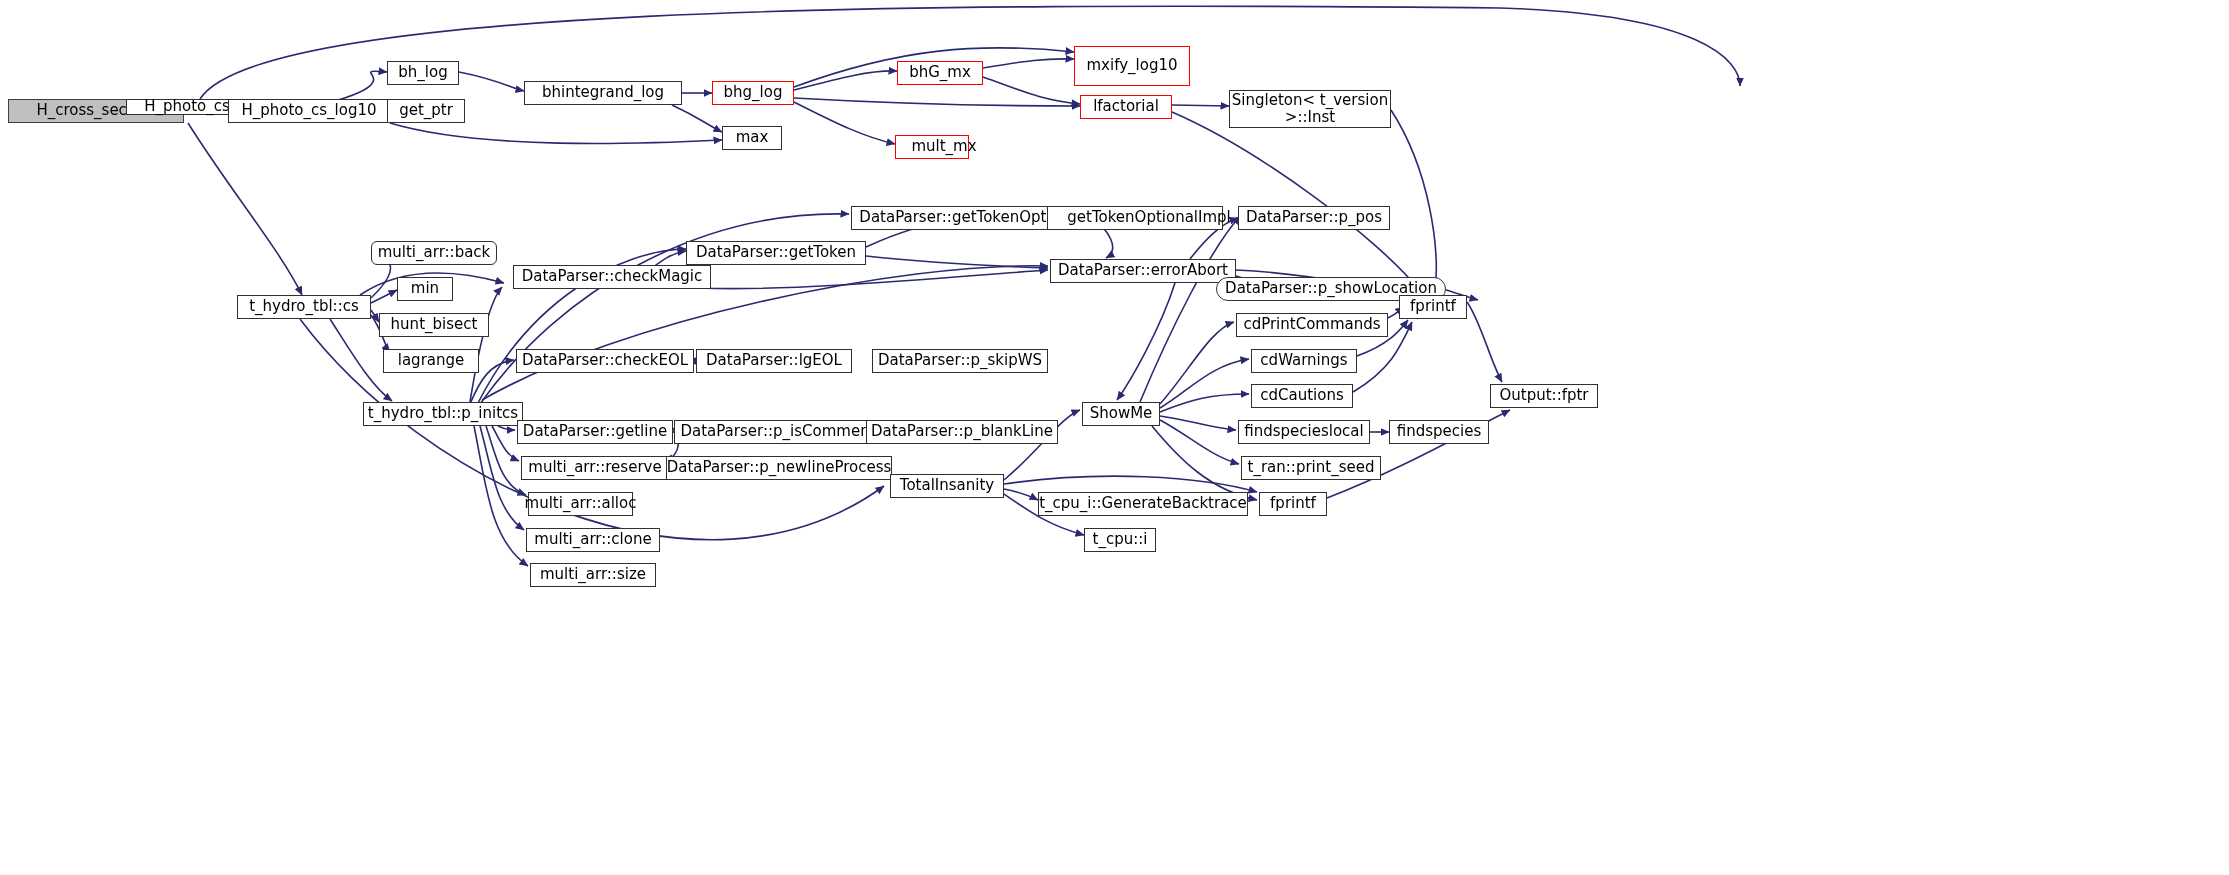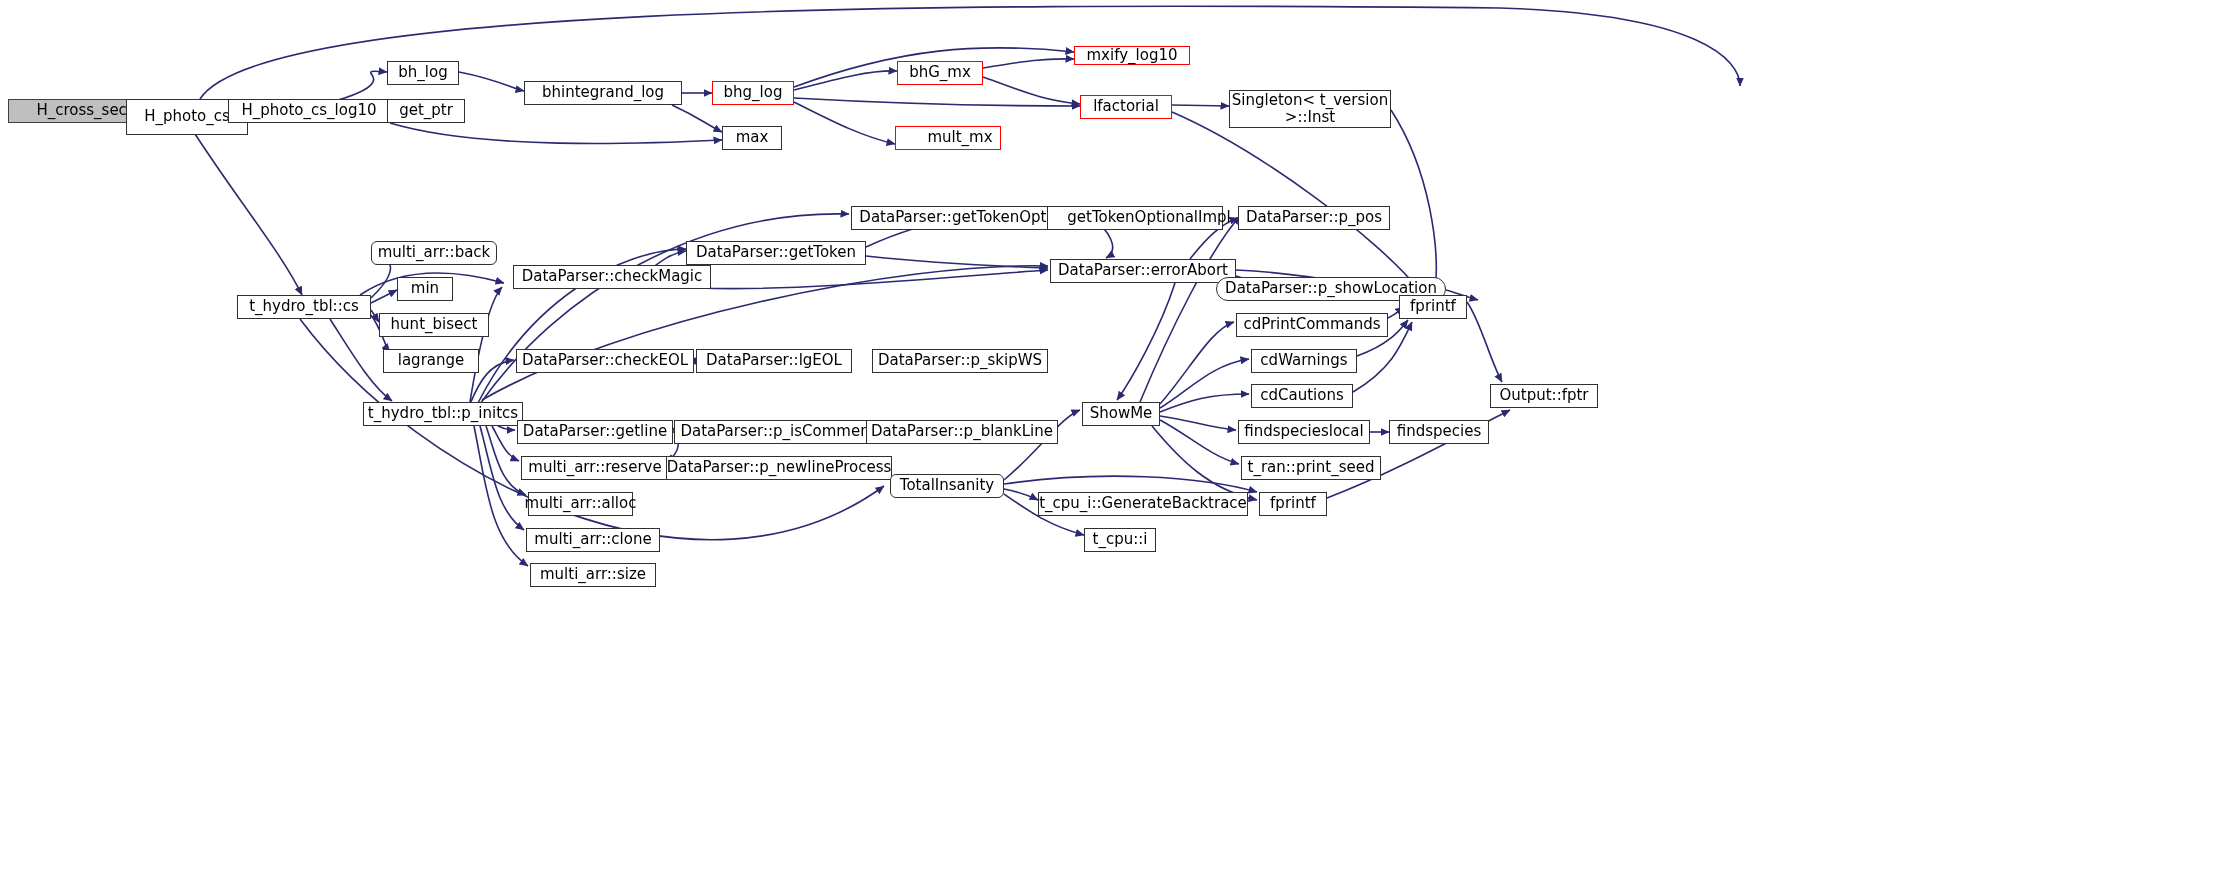--- a/index.html
+++ b/index.html
@@ -132,30 +132,30 @@
 
       <path d="M1388,318 C1396,314 1400,310 1404,307"></path>
       <path d="M1357,356 C1390,344 1400,330 1408,320"></path>
       <path d="M1353,392 C1390,370 1400,348 1412,322"></path>
 
       <path d="M1467,302 C1480,320 1490,360 1502,382"></path>
       <path d="M1327,498 C1400,470 1470,430 1510,410"></path>
     </g>
   </svg>
 <div class="node root" style="left: 8px; top: 99px; width: 176px; height: 24px;">H_cross_section</div>
-    <div class="node" style="left: 126px; top: 99px; width: 122px; height: 36px;">H_photo_cs</div>
+    <div class="node" style="left: 126px; top: 99px; width: 122px; height: 16px;">H_photo_cs</div>
     <div class="node" style="left: 228px; top: 99px; width: 162px; height: 24px;">H_photo_cs_log10</div>
     <div class="node" style="left: 387px; top: 61px; width: 72px; height: 24px;">bh_log</div>
     <div class="node" style="left: 387px; top: 99px; width: 78px; height: 24px;">get_ptr</div>
     <div class="node" style="left: 524px; top: 81px; width: 158px; height: 24px;">bhintegrand_log</div>
     <div class="node red" style="left: 712px; top: 81px; width: 82px; height: 24px;">bhg_log</div>
     <div class="node" style="left: 722px; top: 126px; width: 60px; height: 24px;">max</div>
     <div class="node red" style="left: 897px; top: 61px; width: 86px; height: 24px;">bhG_mx</div>
-    <div class="node red" style="left: 895px; top: 126px; width: 106px; height: 24px; padding-left: 24px;">mult_mx</div>
-    <div class="node red" style="left: 1074px; top: 46px; width: 116px; height: 19px;">mxify_log10</div>
+    <div class="node red" style="left: 895px; top: 135px; width: 74px; height: 24px; padding-left: 24px;">mult_mx</div>
+    <div class="node red" style="left: 1074px; top: 46px; width: 116px; height: 40px;">mxify_log10</div>
     <div class="node red" style="left: 1080px; top: 95px; width: 92px; height: 24px;">lfactorial</div>
     <div class="node two-line" style="left: 1229px; top: 90px; width: 162px; height: 38px;">Singleton&lt; t_version
 &gt;::Inst</div>
     <div class="node" style="left: 237px; top: 295px; width: 134px; height: 24px;">t_hydro_tbl::cs</div>
     <div class="node" style="left: 371px; top: 241px; width: 126px; height: 24px; border-radius: 6px;">multi_arr::back</div>
     <div class="node" style="left: 397px; top: 277px; width: 56px; height: 24px;">min</div>
     <div class="node" style="left: 379px; top: 313px; width: 110px; height: 24px;">hunt_bisect</div>
     <div class="node" style="left: 383px; top: 349px; width: 96px; height: 24px;">lagrange</div>
     <div class="node" style="left: 363px; top: 402px; width: 160px; height: 24px;">t_hydro_tbl::p_initcs</div>
     <div class="node" style="left: 504px; top: 265px; width: 198px; height: 24px; margin-left: 9px;">DataParser::checkMagic</div>
@@ -179,16 +179,16 @@
     <div class="node" style="left: 696px; top: 349px; width: 156px; height: 24px;">DataParser::lgEOL</div>
     <div class="node" style="left: 872px; top: 349px; width: 176px; height: 24px;">DataParser::p_skipWS</div>
     <div class="node" style="left: 517px; top: 420px; width: 156px; height: 24px;">DataParser::getline</div>
     <div class="node" style="left: 674px; top: 420px; width: 208px; height: 24px;">DataParser::p_isComment</div>
     <div class="node" style="left: 866px; top: 420px; width: 192px; height: 24px;">DataParser::p_blankLine</div>
     <div class="node" style="left: 521px; top: 456px; width: 148px; height: 24px;">multi_arr::reserve</div>
     <div class="node" style="left: 666px; top: 456px; width: 226px; height: 24px;">DataParser::p_newlineProcess</div>
     <div class="node" style="left: 528px; top: 492px; width: 105px; height: 24px;">multi_arr::alloc</div>
     <div class="node" style="left: 526px; top: 528px; width: 134px; height: 24px;">multi_arr::clone</div>
     <div class="node" style="left: 530px; top: 563px; width: 126px; height: 24px;">multi_arr::size</div>
-    <div class="node" style="left: 890px; top: 474px; width: 114px; height: 24px; border-radius: 6px;">TotalInsanity</div>
+    <div class="node" style="left: 890px; top: 474px; width: 114px; height: 24px;">TotalInsanity</div>
     <div class="node" style="left: 1038px; top: 492px; width: 210px; height: 24px;">t_cpu_i::GenerateBacktrace</div>
     <div class="node" style="left: 1084px; top: 528px; width: 72px; height: 24px;">t_cpu::i</div>
   </div>
 
 </body></html>

